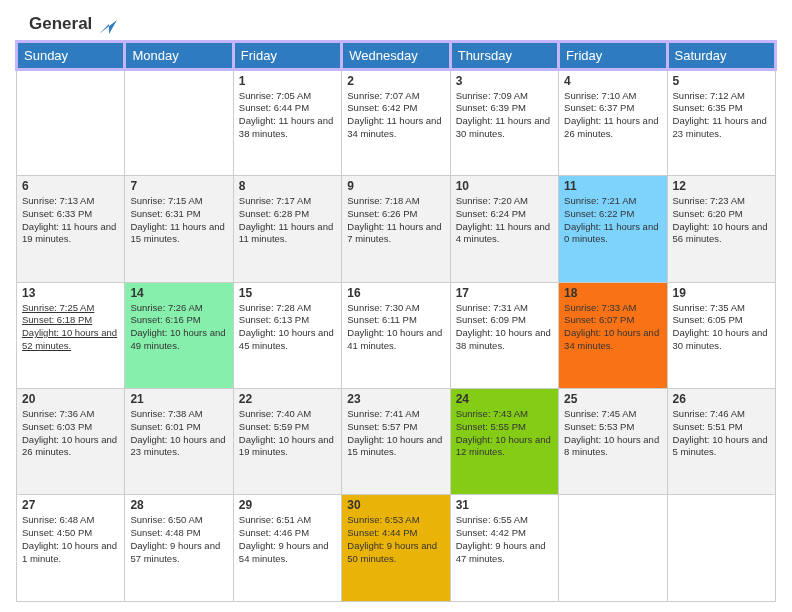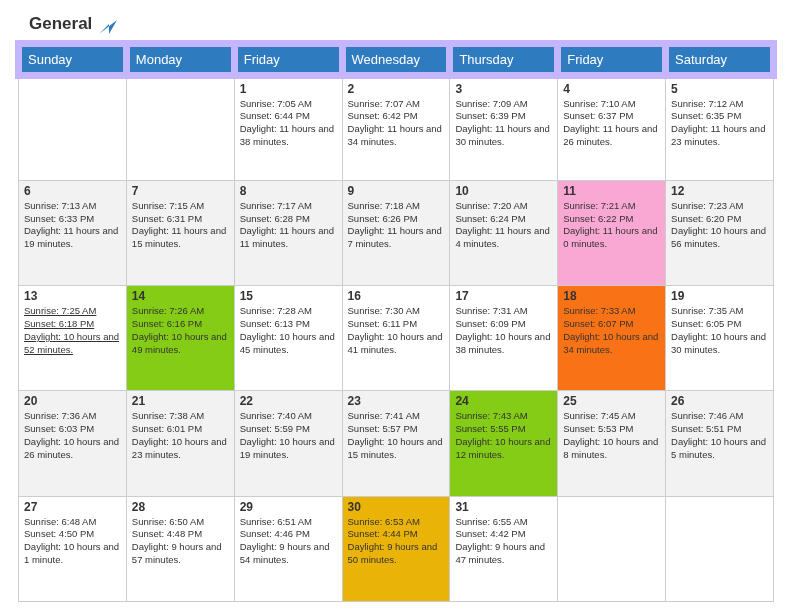--- a/index.html
+++ b/index.html
@@ -52,21 +52,21 @@
       border-collapse: collapse;
       flex: 1;
     }
     .calendar th {
       background-color: #2e7bbf;
       color: #fff;
       text-align: left;
       padding: 5px 6px;
       font-size: 13px;
       font-weight: normal;
-      border: 7px solid #c4b5fd;
+      border: 3px solid #c4b5fd;
     }
     .calendar td {
       border: 1px solid #ccc;
       vertical-align: top;
       padding: 3px 5px;
       width: calc(100% / 7);
       font-size: 10px;
       color: #333;
       height: 80px;
     }
@@ -189,41 +189,41 @@
             <div class="day-info" style="white-space: pre-line;">Sunrise: 7:18 AM
 Sunset: 6:26 PM
 Daylight: 11 hours and 7 minutes.</div>
           </td>
           <td style="background-color: rgb(242, 242, 242);">
             <span class="day-num">10</span>
             <div class="day-info" style="white-space: pre-line;">Sunrise: 7:20 AM
 Sunset: 6:24 PM
 Daylight: 11 hours and 4 minutes.</div>
           </td>
-          <td style="background-color: #f9a8d4; margin-top: 36px;">
+          <td style="background-color: #7dd3fc; margin-top: 36px;">
             <span class="day-num">11</span>
             <div class="day-info" style="white-space: pre-line;">Sunrise: 7:21 AM
 Sunset: 6:22 PM
 Daylight: 11 hours and 0 minutes.</div>
           </td>
           <td style="background-color: rgb(242, 242, 242);">
             <span class="day-num">12</span>
             <div class="day-info" style="white-space: pre-line;">Sunrise: 7:23 AM
 Sunset: 6:20 PM
 Daylight: 10 hours and 56 minutes.</div>
           </td>
         </tr>
         <tr>
           <td style="background-color: rgb(255, 255, 255);">
             <span class="day-num">13</span>
             <div class="day-info" style="white-space: pre-line; text-decoration: underline;">Sunrise: 7:25 AM
 Sunset: 6:18 PM
 Daylight: 10 hours and 52 minutes.</div>
           </td>
-          <td style="background-color: #84cc16;">
+          <td style="background-color: #86efac;">
             <span class="day-num">14</span>
             <div class="day-info" style="white-space: pre-line;">Sunrise: 7:26 AM
 Sunset: 6:16 PM
 Daylight: 10 hours and 49 minutes.</div>
           </td>
           <td style="background-color: rgb(255, 255, 255);">
             <span class="day-num">15</span>
             <div class="day-info" style="white-space: pre-line;">Sunrise: 7:28 AM
 Sunset: 6:13 PM
 Daylight: 10 hours and 45 minutes.</div>

